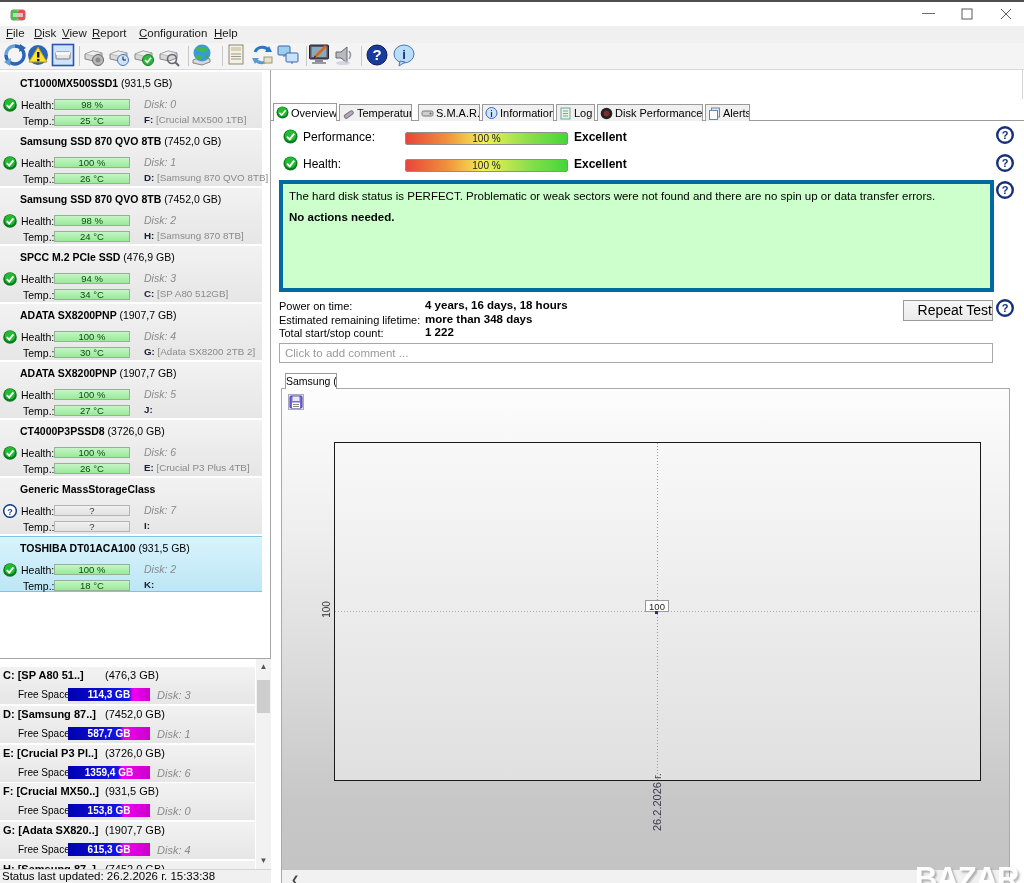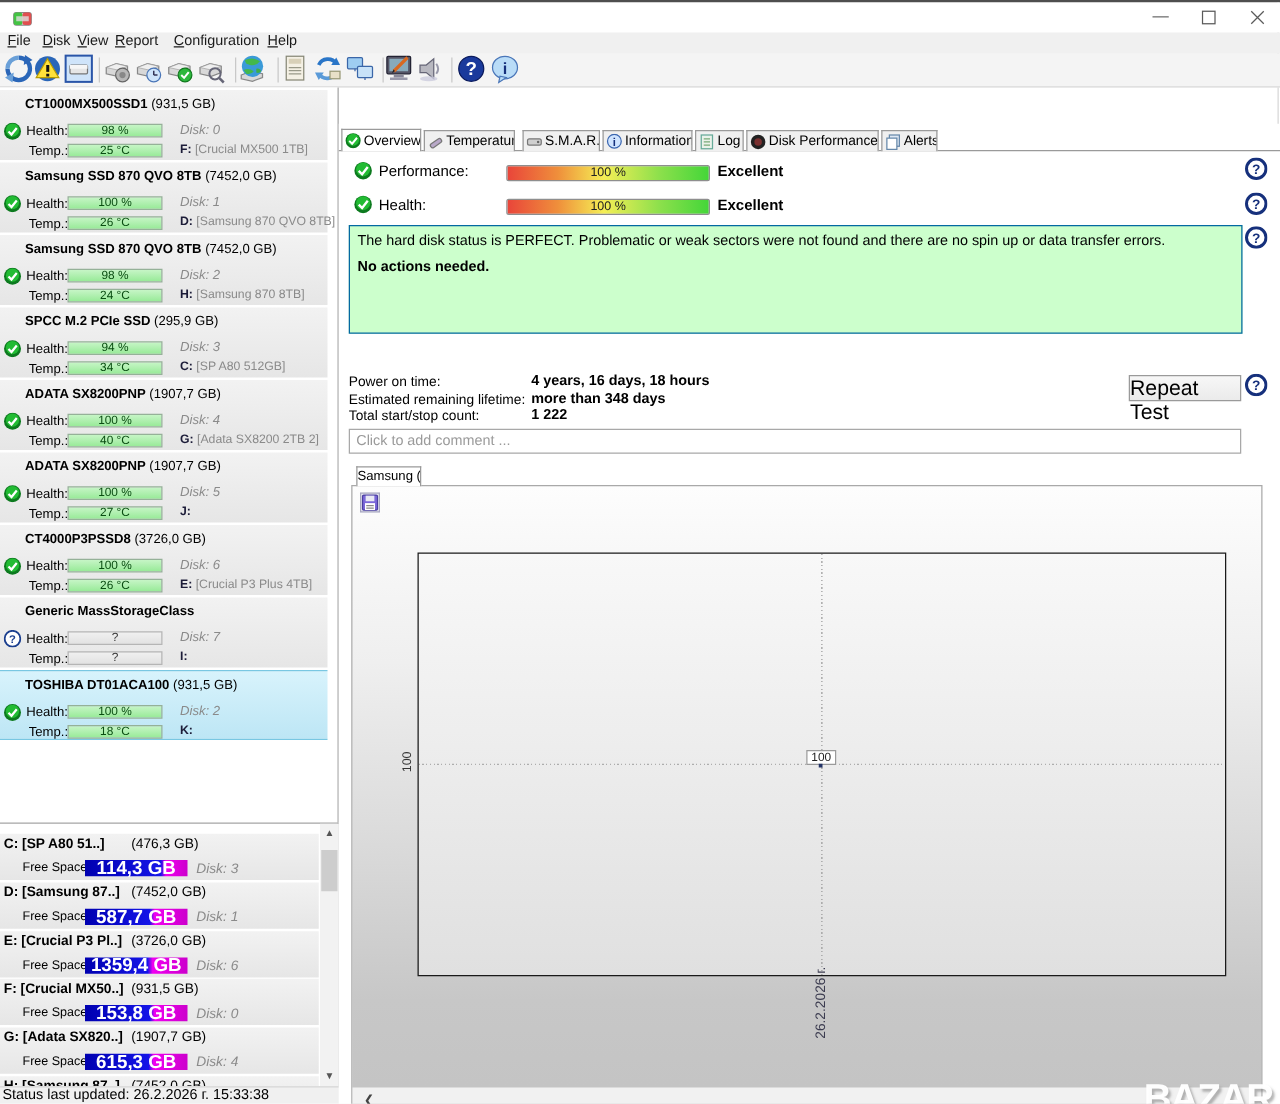--- a/index.html
+++ b/index.html
@@ -27,42 +27,42 @@
 .gbar.q { background:linear-gradient(#f0f0f0,#e2e2e2); border-color:#b5b5b5; color:#333; }
 .ditalic { position:absolute; left:144px; font-style:italic; color:#8a8a8a; font-size:10.5px; white-space:nowrap; }
 .dletter { position:absolute; left:144px; font-size:9.8px; color:#8a8a8a; white-space:nowrap; }
 .dletter b { color:#1c1c38; }
 
 #partpane { left:0; top:658px; width:271px; height:211px; background:#fff; border-top:1px solid #a5a5a5; border-right:1px solid #a5a5a5; overflow:hidden; }
 .pentry { position:absolute; left:0; width:255px; height:37px; background:linear-gradient(#f2f2f2,#e6e6e6); }
 .ptitle { position:absolute; left:3px; top:2px; font-weight:bold; font-size:11px; white-space:nowrap; }
 .psize { position:absolute; left:105px; top:2px; font-size:11px; }
 .plabel { position:absolute; left:18px; top:22px; font-size:10px; }
-.pbar { position:absolute; left:68px; top:21px; width:82px; height:13px; text-align:center; color:#fff; font-weight:bold; font-size:15px; line-height:13px; }
+.pbar { position:absolute; left:68px; top:21px; width:82px; height:13px; text-align:center; color:#fff; font-weight:bold; font-size:10px; line-height:13px; }
 .pitalic { position:absolute; left:157px; top:22px; font-style:italic; color:#8a8a8a; font-size:11px; }
 
 #sb { left:256px; top:659px; width:15px; height:210px; background:#f2f2f2; }
 .sbarrow { position:absolute; left:0; width:15px; height:16px; color:#555; font-size:8px; text-align:center; line-height:16px; }
 #sbthumb { position:absolute; left:1px; top:21px; width:13px; height:33px; background:#cdcdcd; }
 
 #statusbar { left:0; top:869px; width:1024px; height:30px; background:#f0f0f0; border-top:1px solid #d5d5d5; font-size:11.5px; padding-left:2px; line-height:13px; }
 
 #rightpane { left:271px; top:70px; width:753px; height:799px; background:#fff;margin-top:29px; }
 #tabbar { position:absolute; left:0; top:5px; width:753px; height:17px; border-bottom:1px solid #9a9a9a; }
 .tab { position:absolute; top:0; height:17px; background:#f0f0f0; border:1px solid #9a9a9a; border-bottom:none; font-size:11px; padding:2px 3px 0 17px; white-space:nowrap; overflow:hidden; }
 .tab.active { background:#fff; height:18px; z-index:2; top:-1px; padding-top:3px; }
 .tab svg { position:absolute; left:2px; top:2px; }
 .rlabel { position:absolute; left:32px; font-size:12px; }
 .scalebar { position:absolute; left:134px; width:163px; height:13px; border:1px solid #8e8e8e; border-radius:2px; background:linear-gradient(90deg,#e9453a 0%,#ef8f3b 25%,#f5ef55 48%,#8ee04c 75%,#44d639 100%); text-align:center; font-size:10px; line-height:12px; color:#222; }
 .excellent { position:absolute; left:303px; font-weight:bold; font-size:12px; }
 .grnicon { position:absolute; left:12px; }
-#greenbox { position:absolute; left:8px; top:81px; width:715px; height:87px; background:#ccffcc; border:1px solid #0369a1; font-size:11.5px; }
+#greenbox { position:absolute; left:8px; top:81px; width:715px; height:112px; background:#ccffcc; border:4px solid #0369a1; font-size:11.5px; }
 #powrows { position:absolute; left:8px; top:201px; font-size:11px; line-height:13.5px; }
 #powvals { position:absolute; left:154px; top:200px; font-size:11.5px; font-weight:bold; line-height:13.5px; }
-#repeatbtn { position:absolute; left:632px; top:201px; width:90px; height:21px; background:linear-gradient(#f7f7f7,#ebebeb); border:1px solid #9a9a9a; text-align:left; font-size:17px; line-height:19px; }
+#repeatbtn { position:absolute; left:632px; top:201px; width:90px; height:21px; background:linear-gradient(#f7f7f7,#ebebeb); border:1px solid #9a9a9a; text-align:right; font-size:14px; line-height:19px; }
 #comment { position:absolute; left:8px; top:244px; width:714px; height:20px; background:#fff; border:1px solid #a8a8a8; color:#9a9a9a; font-size:11.5px; line-height:18px; padding-left:5px; }
 #htab { position:absolute; left:14px; top:274px; width:52px; height:16px; background:#fff; border:1px solid #9a9a9a; border-bottom:none; font-size:10.5px; text-align:center; line-height:15px; z-index:2; white-space:nowrap; overflow:hidden; }
 #chartpanel { position:absolute; left:10px; top:289px; width:729px; height:504px; border:1px solid #a9a9a9; background:linear-gradient(#fdfdfd 0%, #efefef 28%, #d8d8d8 60%, #c7c7c7 82%, #c3c3c3 100%); }
 #savebtn { position:absolute; left:6px; top:5px; width:16px; height:16px; background:#eaeaf2; border:1px solid #a8a8c0; }
 #chartrect { position:absolute; left:52px; top:53px; width:647px; height:339px; border:1px solid #1a1a1a; background:linear-gradient(#f8f8f8,#e0e0e0); }
 .vdash { position:absolute; left:322px; top:0; width:1px; height:338px; background:repeating-linear-gradient(to bottom,#9a9a9a 0,#9a9a9a 1px,transparent 1px,transparent 3px); }
 .hdash { position:absolute; left:0; top:168px; width:645px; height:1px; background:repeating-linear-gradient(to right,#adadad 0,#adadad 1px,transparent 1px,transparent 3px); }
 #ylab { position:absolute; left:36px; top:215px; font-size:10px; color:#333; transform:rotate(-90deg); }
 #vlabel { position:absolute; left:363px; top:211px; width:24px; height:12px; background:#fff; border:1px solid #9a9a9a; font-size:9.5px; text-align:center; line-height:11px; color:#222; }
 #datelab { position:absolute; left:369px; top:442px; font-size:11px; color:#3c3c50; transform:rotate(-90deg); transform-origin:0 0; white-space:nowrap; }
@@ -237,21 +237,21 @@
         <path d="M3.8 7.2 L6.2 9.6 L10.4 4.4" stroke="#fff" stroke-width="1.8" fill="none"></path>
       </svg>
       <div class="drow" style="top:27px">Health:</div>
       <div class="gbar" style="top:27px">98 %</div>
       <div class="ditalic" style="top:26px">Disk: 2</div>
       <div class="drow" style="left:23px;top:43px">Temp.:</div>
       <div class="gbar" style="top:43px">24 °C</div>
       <div class="dletter" style="top:42px"><b>H:</b> [Samsung 870 8TB]</div>
     </div>
     <div class="dentry" style="top:176px">
-      <div class="dtitle">SPCC M.2 PCIe SSD <span>(295,9 GB)</span></div>
+      <div class="dtitle">SPCC M.2 PCIe SSD <span>(476,9 GB)</span></div>
       <svg style="position:absolute;left:3px;top:26px" width="14" height="14">
         <circle cx="7" cy="7" r="6.8" fill="#0d7a1f"></circle>
         <circle cx="7" cy="6" r="5.3" fill="#22bb33"></circle>
         <path d="M3.8 7.2 L6.2 9.6 L10.4 4.4" stroke="#fff" stroke-width="1.8" fill="none"></path>
       </svg>
       <div class="drow" style="top:27px">Health:</div>
       <div class="gbar" style="top:27px">94 %</div>
       <div class="ditalic" style="top:26px">Disk: 3</div>
       <div class="drow" style="left:23px;top:43px">Temp.:</div>
       <div class="gbar" style="top:43px">34 °C</div>
@@ -261,21 +261,21 @@
       <div class="dtitle">ADATA SX8200PNP <span>(1907,7 GB)</span></div>
       <svg style="position:absolute;left:3px;top:26px" width="14" height="14">
         <circle cx="7" cy="7" r="6.8" fill="#0d7a1f"></circle>
         <circle cx="7" cy="6" r="5.3" fill="#22bb33"></circle>
         <path d="M3.8 7.2 L6.2 9.6 L10.4 4.4" stroke="#fff" stroke-width="1.8" fill="none"></path>
       </svg>
       <div class="drow" style="top:27px">Health:</div>
       <div class="gbar" style="top:27px">100 %</div>
       <div class="ditalic" style="top:26px">Disk: 4</div>
       <div class="drow" style="left:23px;top:43px">Temp.:</div>
-      <div class="gbar" style="top:43px">40 °C</div>
+      <div class="gbar" style="top:43px">30 °C</div>
       <div class="dletter" style="top:42px"><b>G:</b> [Adata SX8200 2TB 2]</div>
     </div>
     <div class="dentry" style="top:292px">
       <div class="dtitle">ADATA SX8200PNP <span>(1907,7 GB)</span></div>
       <svg style="position:absolute;left:3px;top:26px" width="14" height="14">
         <circle cx="7" cy="7" r="6.8" fill="#0d7a1f"></circle>
         <circle cx="7" cy="6" r="5.3" fill="#22bb33"></circle>
         <path d="M3.8 7.2 L6.2 9.6 L10.4 4.4" stroke="#fff" stroke-width="1.8" fill="none"></path>
       </svg>
       <div class="drow" style="top:27px">Health:</div>

